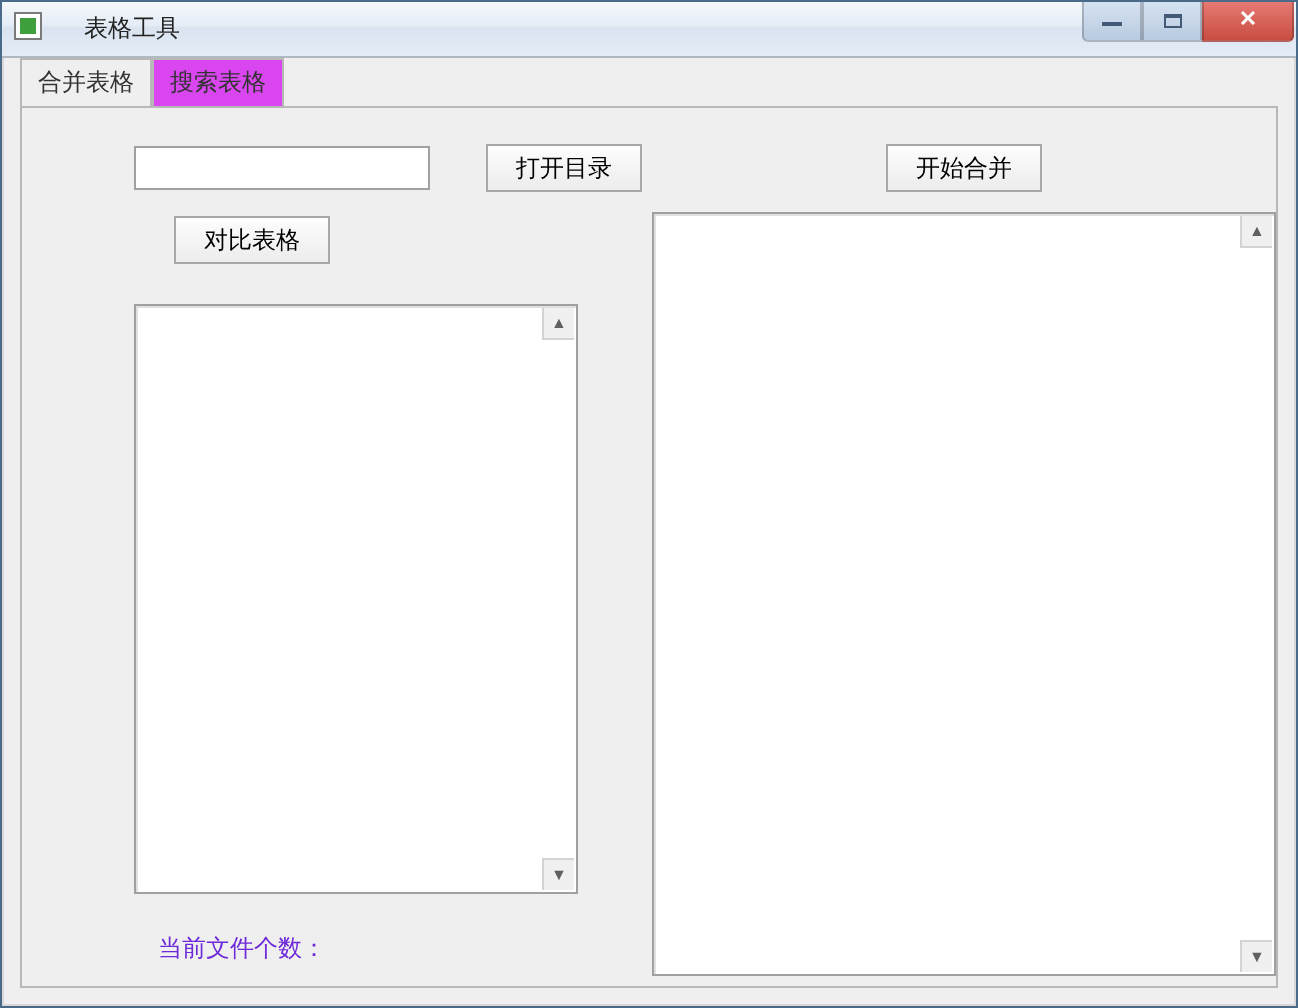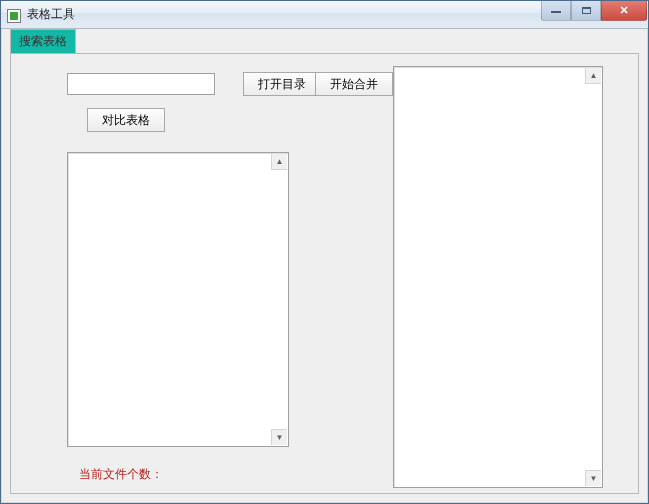--- a/index.html
+++ b/index.html
@@ -22,22 +22,22 @@
     height: 28px;
     background: linear-gradient(to bottom, #f4f7fb 0%, #e4ecf5 45%, #d9e4f1 46%, #e4ecf5 100%);
     border-bottom: 1px solid #b0b8c0;
     display: flex;
     align-items: center;
     justify-content: space-between;
     padding-left: 6px;
   }
   .title-left {
     display: flex;
-    align-items: flex-end;
-    gap: 6px;
+    align-items: flex-start;
+    gap: 21px;
   }
   .app-icon {
     width: 14px; height: 14px;
     background: #ffffff;
     border: 1px solid #7a7a7a;
     display: inline-block;
     position: relative;
   }
   .app-icon::after {
     content: "";
@@ -79,21 +79,21 @@
     display: flex;
     align-items: flex-end;
     padding-left: 8px;
     height: 24px;
     background: #efefef;
     border-bottom: none;
   }
   .tab {
     padding: 3px 8px;
     border: 1px solid #b8b8b8;
-    background: #14b8a6;
+    background: #d946ef;
     margin-right: 0;
     color: #333;
     border-bottom: 1px solid #b8b8b8;
     font-size: 12px;
     position: relative;
     top: 1px;
   }
   .tab + .tab { border-left: 1px solid #b8b8b8; }
   .tab.active {
     background: #efefef;
@@ -135,26 +135,26 @@
   .btn-open { margin-left: 16px; }
   .btn-start { margin-left: 0; }
 
   .row-mid {
     margin-top: 12px;
     display: flex;
   }
   .btn-scan { margin-left: 12px; }
   .panel-right-col {
     position: absolute;
-    left: 304px;
+    left: 315px;
     top: 12px;
     bottom: 5px;
-    width: 288px;
-    display: flex;
-    flex-direction: row;
+    width: 312px;
+    display: flex;
+    flex-direction: column;
   }
   .panel-right-col .btn-start-row {
     display: flex;
     justify-content: center;
     margin-top: 6px;
     margin-bottom: 10px;
   }
   .listbox {
     background: #fff;
     border: 1px solid #a0a0a0;
@@ -181,21 +181,21 @@
     border-bottom: 1px solid #d4d4d4;
     display: flex; align-items:center; justify-content:center;
     color:#606060;
     font-size:8px;
   }
   .scrollbar-stub.bottom { top:auto; bottom:1px; border-bottom:none; border-top:1px solid #d4d4d4;}
   .status-label {
     position: absolute;
     left: 68px;
     bottom: 10px;
-    color: #b91c1c;
+    color: #6d28d9;
     font-size: 12px;
   }
 </style>
 </head>
 <body>
 
 <div class="window">
 
   <div class="titlebar">
     <div class="title-left">
@@ -211,20 +211,23 @@
       </div>
       <div class="wc-btn wc-close">
         <span class="glyph-x">✕</span>
       </div>
     </div>
   </div>
 
   <div class="client">
 
     <div class="tabs">
+      <div class="tab active">
+        <span>合并表格</span>
+      </div>
       <div class="tab">
         <span>搜索表格</span>
       </div>
     </div>
 
     <div class="tab-panel-wrap">
       <div class="tab-panel">
 
         <div class="row-top" style="margin-left:44px;">
           <input class="path-input" type="text" value="" style="">

